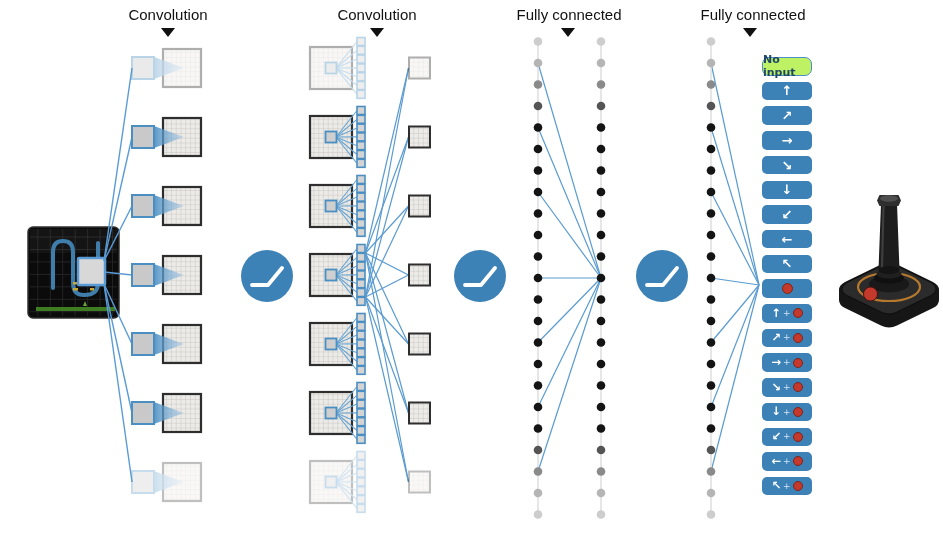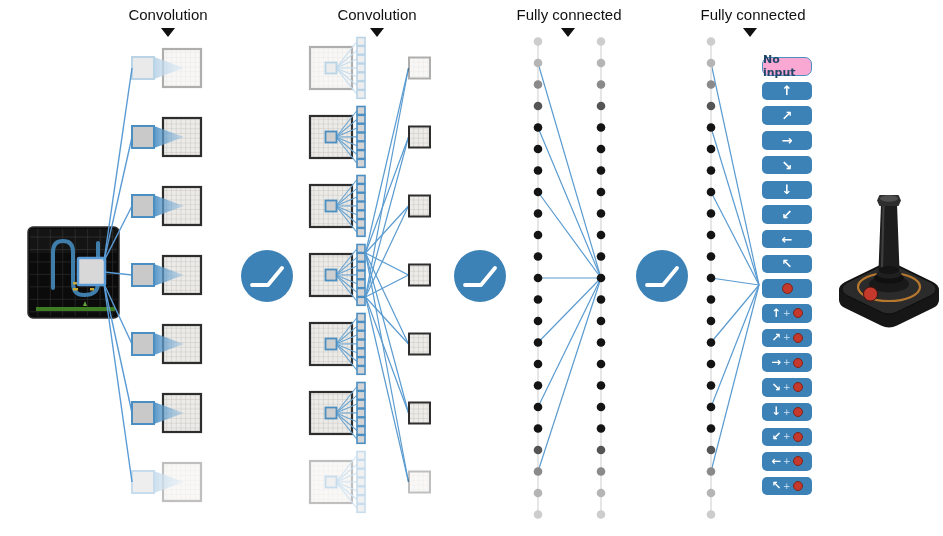--- a/index.html
+++ b/index.html
@@ -8,21 +8,21 @@
   .hdr{position:absolute;top:6px;transform:translateX(-50%);font-size:15px;color:#111;
        white-space:nowrap;text-align:center;}
   .tri{position:absolute;top:28px;transform:translateX(-50%);width:0;height:0;
        border:7px solid transparent;border-top:9px solid #101010;border-bottom:none;}
   #diagram{position:absolute;left:0;top:0;}
   #actions{position:absolute;left:0;top:0;width:943px;height:536px;pointer-events:none;}
   .abtn{position:absolute;left:762px;width:50px;height:18.5px;border-radius:5px;
         display:flex;align-items:center;justify-content:center;box-sizing:border-box;
         font-family:"DejaVu Sans",sans-serif;}
   .abtn.solid{background:#3d82b6;color:#fff;}
-  .abtn.outline{background:#f9a8d4;border:1.6px solid #4a90c4;color:#1f4668;
+  .abtn.outline{background:#bef264;border:1.6px solid #4a90c4;color:#1f4668;
         font-size:11px;font-weight:bold;border-radius:7px;}
   .arrow-glyph{font-size:13px;font-weight:bold;line-height:1;}
   .arrow-glyph.small{font-size:11.5px;}
   .plus-glyph{font-size:9px;color:#cfe3f2;margin:0 2px;line-height:1;}
   .fire-dot{display:inline-block;width:11px;height:11px;border-radius:50%;
         background:#c4392b;border:1px solid #7e241b;box-sizing:border-box;}
   .fire-dot.small{width:10px;height:10px;}
 </style>
 </head>
 <body>

